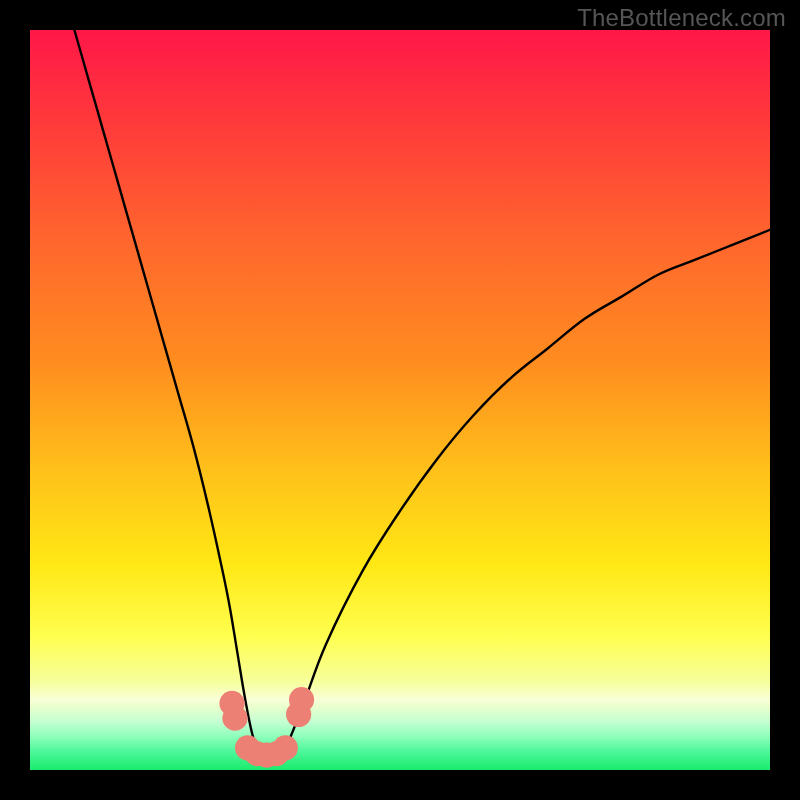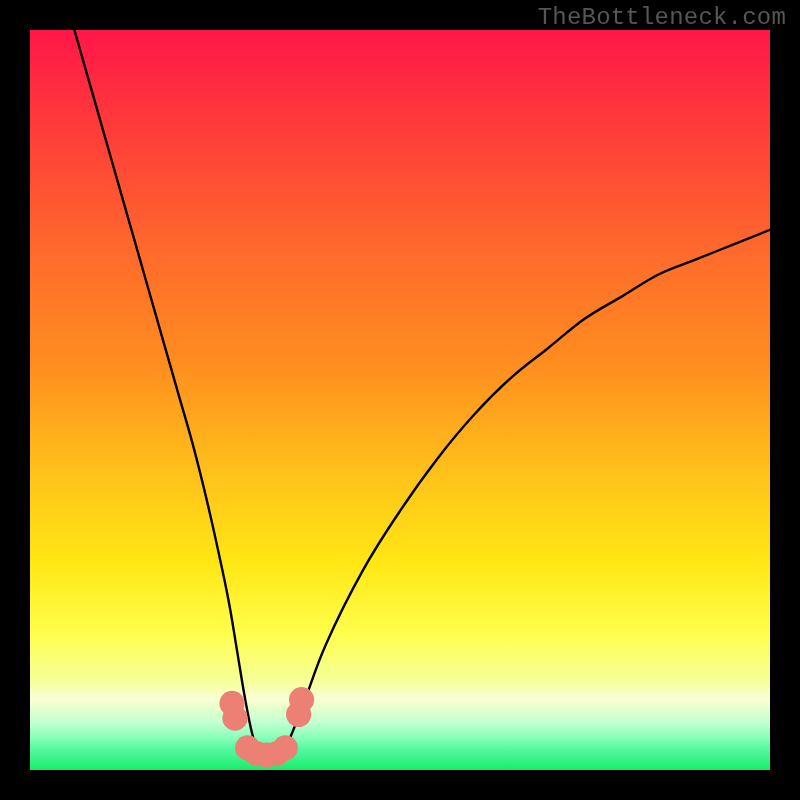--- a/index.html
+++ b/index.html
@@ -13,21 +13,21 @@
   .stage {
     position: relative;
     width: 800px;
     height: 800px;
     background: #000;
   }
   .watermark {
     position: absolute;
     top: 4px;
     right: 14px;
-    font-family: Liberation Mono, monospace;
+    font-family: Liberation Sans, sans-serif;
     font-size: 24px;
     font-weight: 500;
     color: #565656;
     letter-spacing: 0.2px;
     z-index: 10;
     user-select: none;
   }
   .plot {
     position: absolute;
     background: #000;

